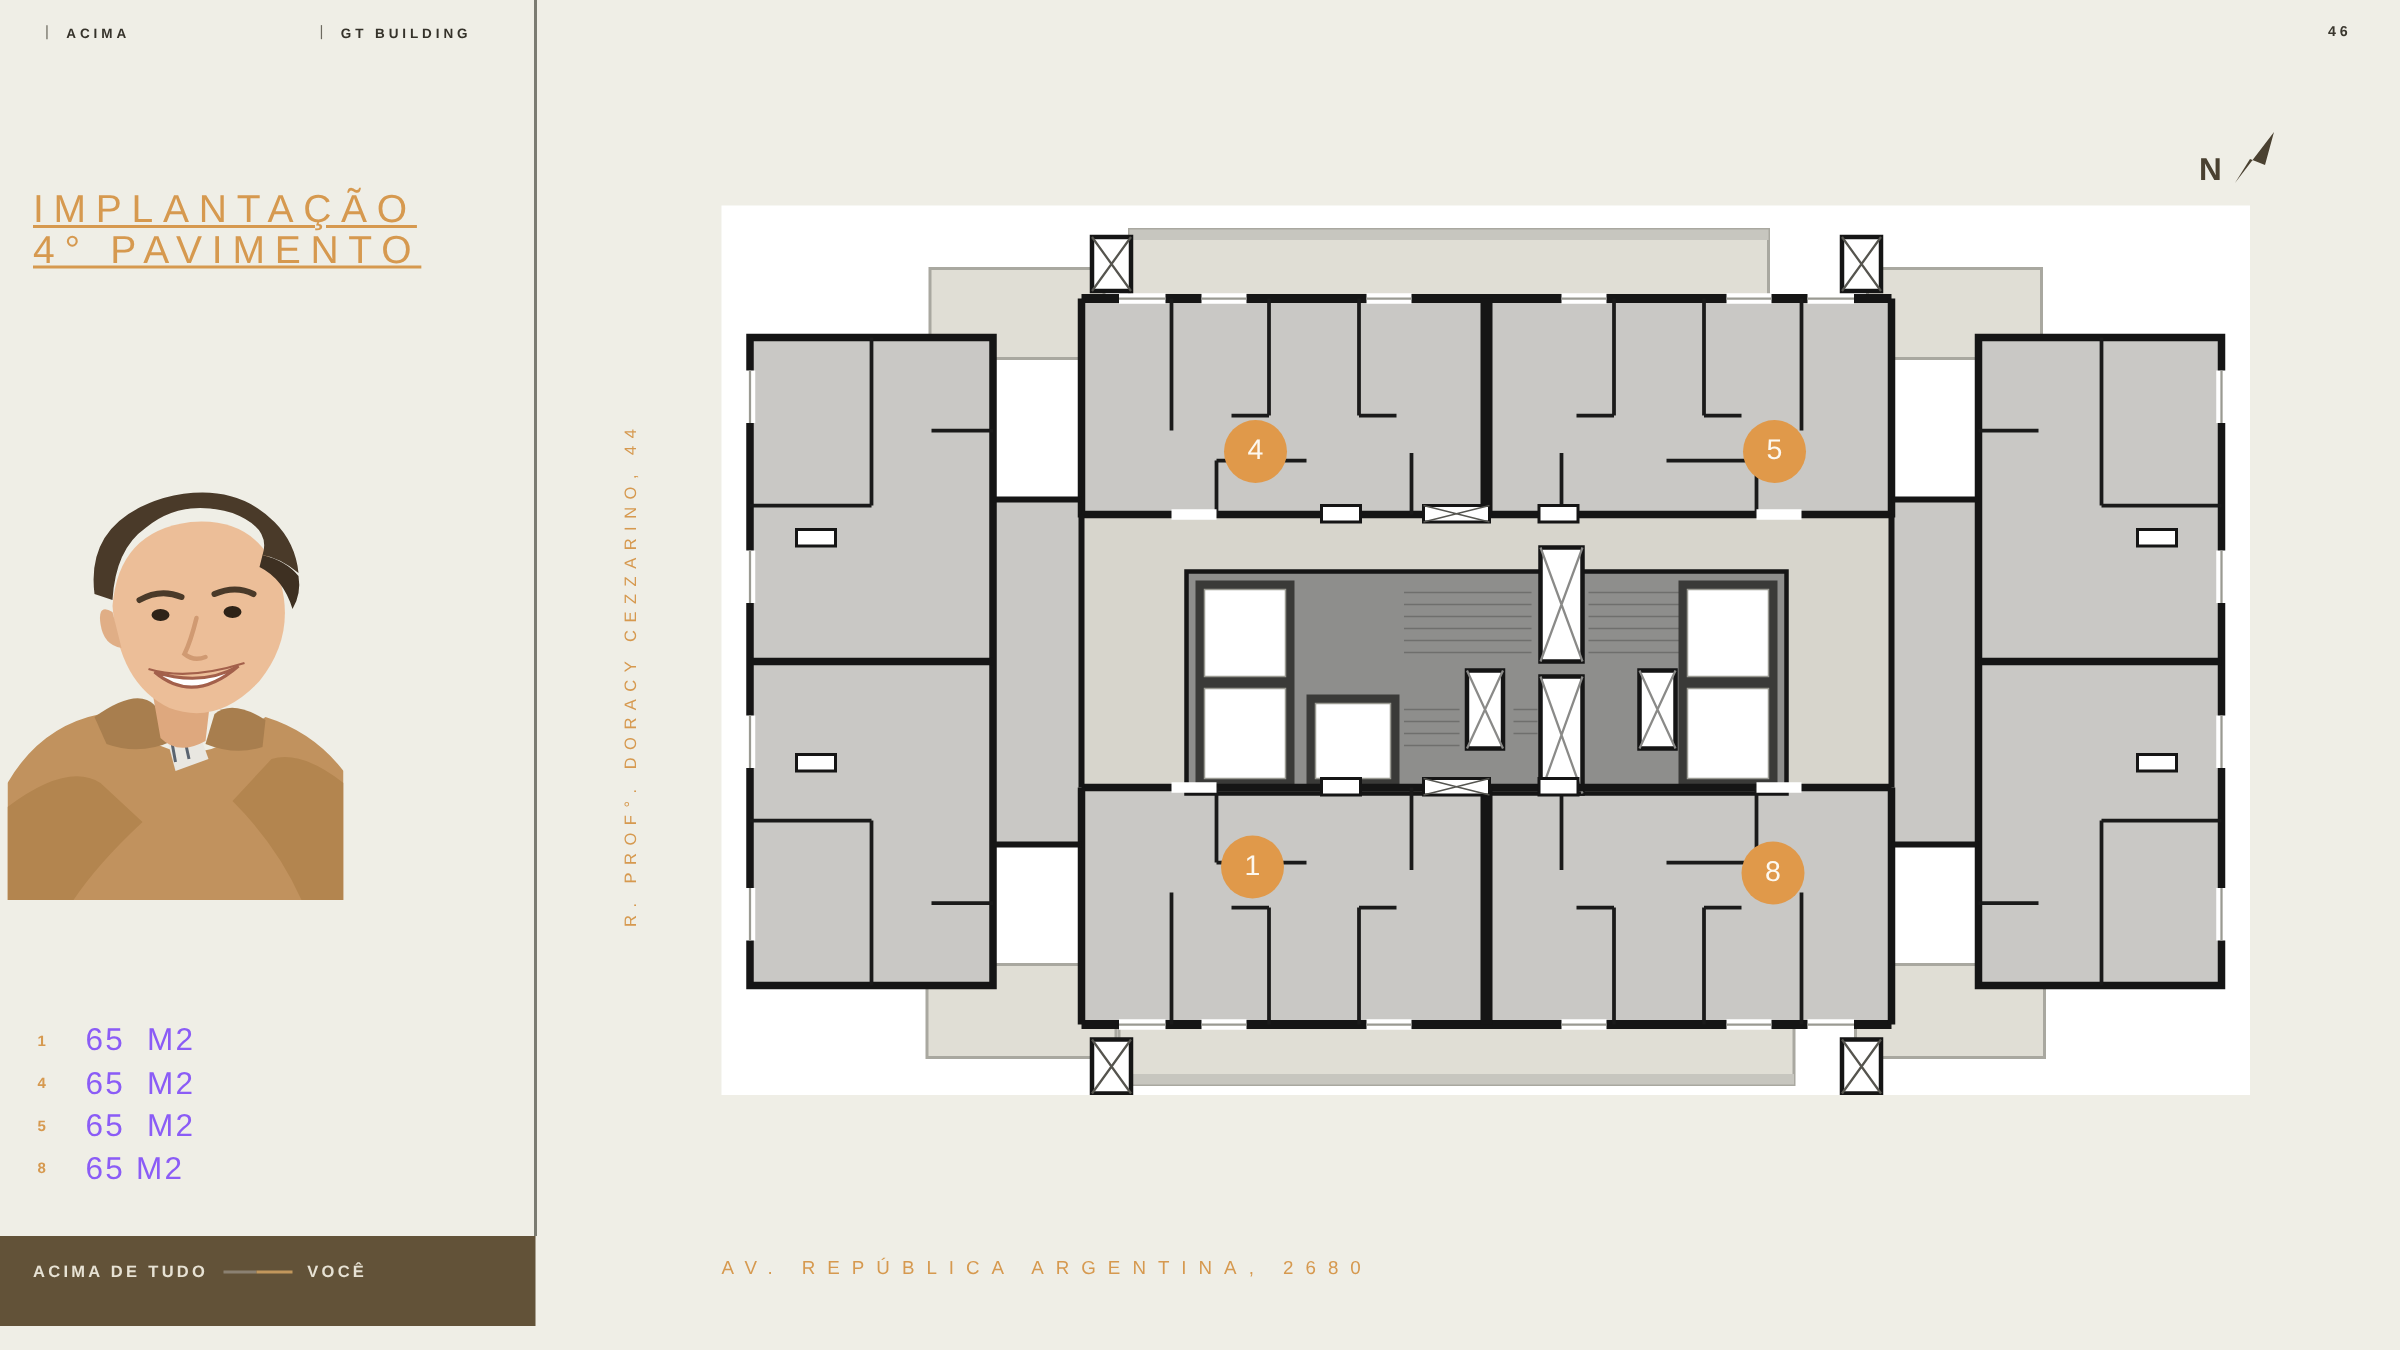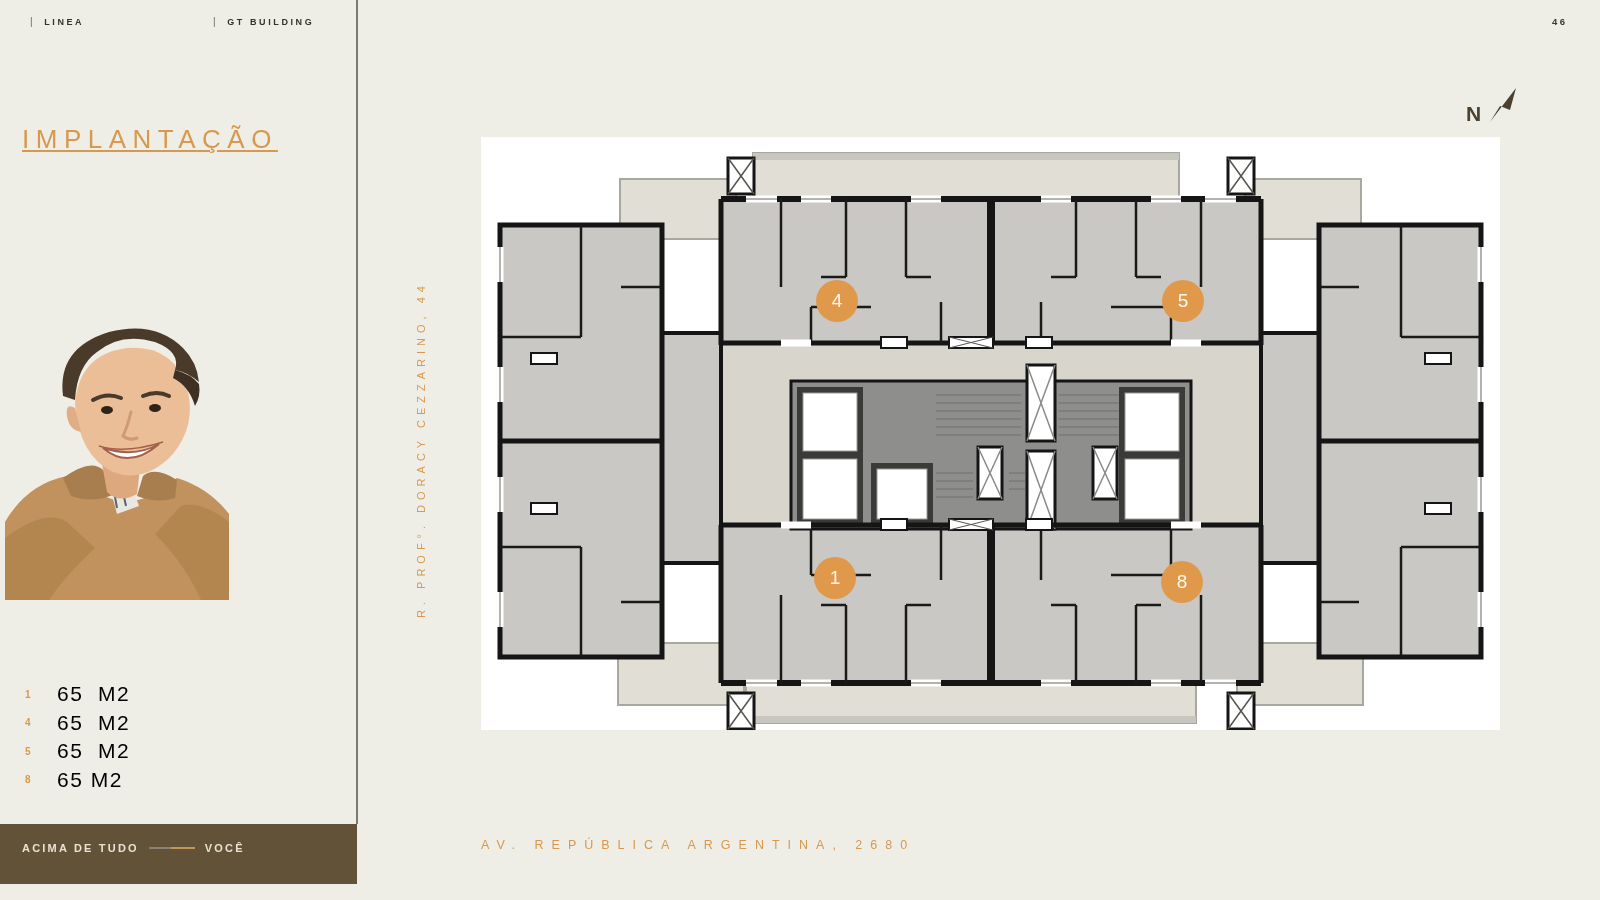--- a/index.html
+++ b/index.html
@@ -24,21 +24,21 @@
   .divider { position:absolute; left:356px; top:0; width:2px; height:824px; background:#7b7b71; }
 
   .slide-title { position:absolute; left:22px; top:126px; color:#D6994F;
                  font-size:26px; letter-spacing:6.5px; line-height:27px; font-weight:500;text-decoration:underline; }
 
   .portrait { position:absolute; left:5px; top:308px; width:224px; height:292px; }
 
   .legend { position:absolute; left:25px; top:680px; width:300px; }
   .legend-row { display:flex; align-items:center; height:28.5px; }
   .legend-num { width:32px; font-size:10px; letter-spacing:1px; color:#D6994F; font-weight:bold; }
-  .legend-area { font-size:21px; letter-spacing:1.5px; color:#000000; white-space:pre; }
+  .legend-area { font-size:21px; letter-spacing:1.5px; color:#8b5cf6; white-space:pre; }
 
   .footer-bar { position:absolute; left:0; top:824px; width:357px; height:60px; background:#625238; }
   .tagline { position:absolute; left:22px; top:18px; display:flex; align-items:center; gap:10px;
              font-size:11px; letter-spacing:2.2px; color:#E7E2D4; font-weight:bold; }
   .dash-a { display:inline-block; width:22px; height:2px; background:#8b8172; }
   .dash-b { display:inline-block; width:24px; height:2px; background:#C2975C; margin-left:-10px; }
 
   
   .street-left { position:absolute; left:403px; top:240px; height:420px; width:36px;
                  writing-mode:vertical-rl; transform:rotate(180deg);
@@ -63,32 +63,33 @@
   .marker-4 { left:335px; top:143px; }
   .marker-5 { left:681px; top:143px; }
   .marker-1 { left:333px; top:420px; }
   .marker-8 { left:680px; top:424px; }
 </style>
 </head>
 <body>
 
 <div class="brand brand-left">
   <span class="pipe">|</span>
-  <span>LINEA</span>
+  <span>ACIMA</span>
 </div>
 <div class="brand brand-right">
   <span class="pipe">|</span>
   <span>GT BUILDING</span>
 </div>
 <div class="page-number">46</div>
 
 <div class="divider"></div>
 
 <div class="slide-title">
   <div>IMPLANTAÇÃO</div>
+  <div>4° PAVIMENTO</div>
 </div>
 
 <div class="portrait">
   <svg width="224" height="292" viewBox="0 0 224 292">
 
     <path d="M0,292 L0,214 Q22,176 62,168 L96,186 Q122,202 152,184 L172,170 Q204,180 224,206 L224,292 Z" fill="#C1925E"></path>
     <path d="M0,292 L0,230 Q40,200 62,214 L90,240 Q60,268 44,292 Z" fill="#B3854F"></path>
     <path d="M224,292 L224,214 Q196,192 176,198 L150,226 Q180,256 196,292 Z" fill="#B3854F"></path>
 
     <path d="M58,170 Q86,150 98,162 L110,186 Q88,196 66,188 Z" fill="#A87E4E"></path>

